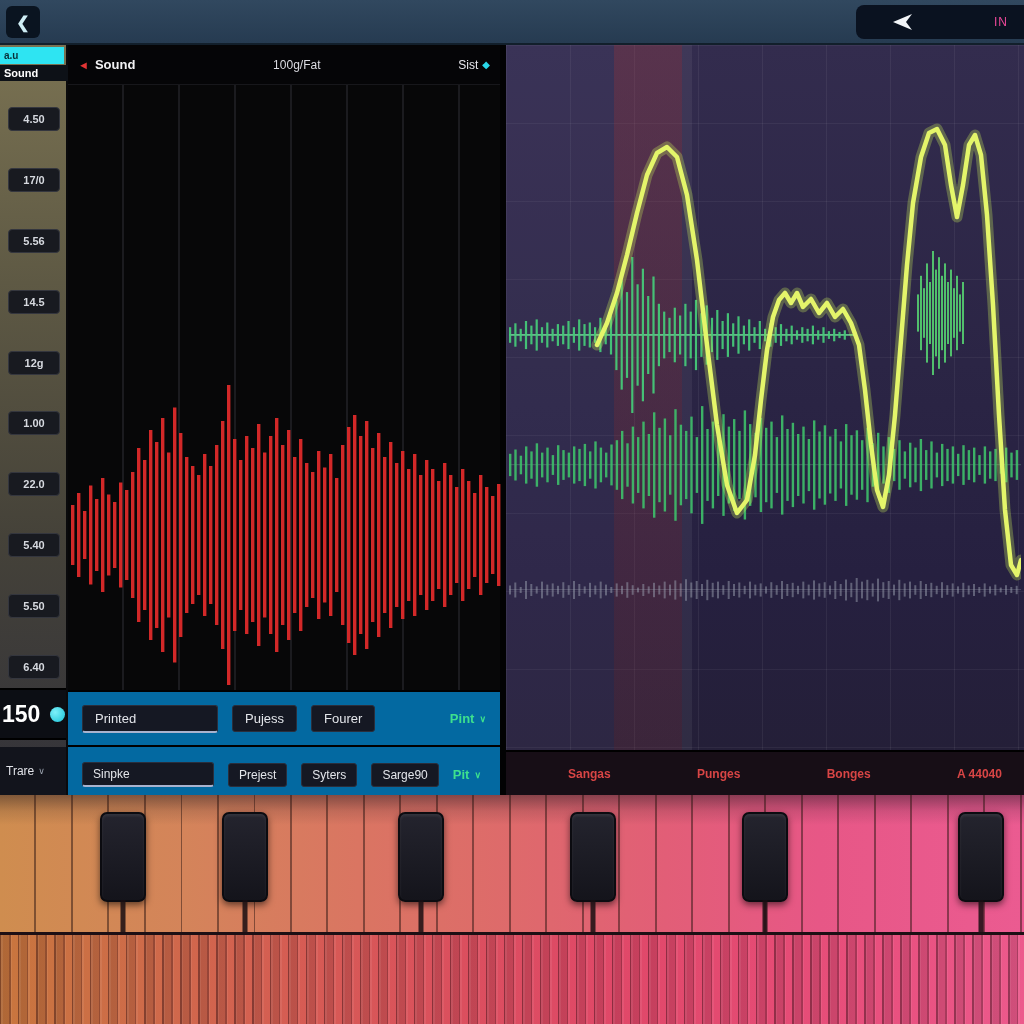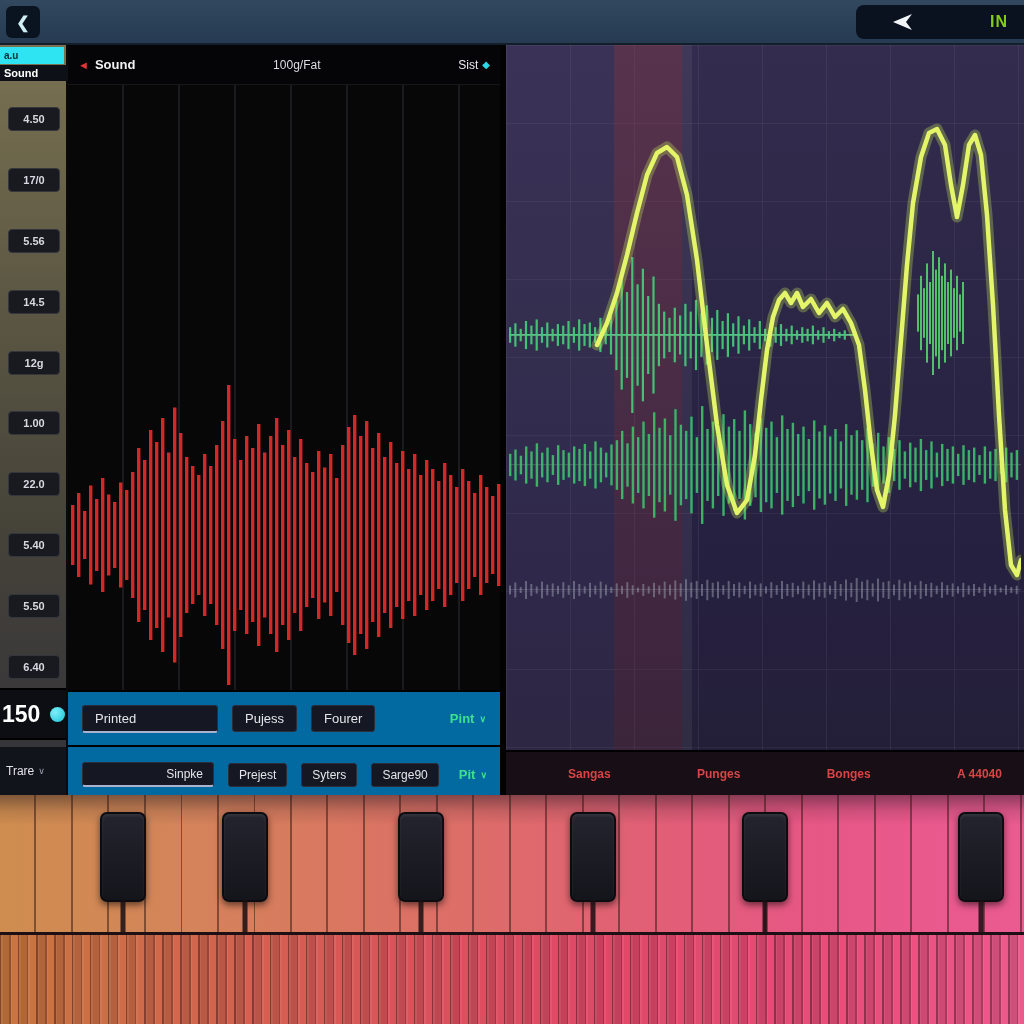--- a/index.html
+++ b/index.html
@@ -6,21 +6,21 @@
   #app{position:relative;width:1024px;height:1024px;overflow:hidden;
        font-family:"Liberation Sans",sans-serif;background:#000;}
 
   
   .topbar{position:absolute;left:0;top:0;width:1024px;height:45px;
     background:linear-gradient(180deg,#31485f,#263b51);border-bottom:2px solid #121f2b;box-sizing:border-box;}
   .back-btn{position:absolute;left:6px;top:6px;width:34px;height:32px;background:#0a1420;
     border-radius:6px;color:#cfeef5;font-size:16px;font-weight:bold;display:flex;align-items:center;justify-content:center;cursor:pointer;}
   .top-right{position:absolute;right:0;top:5px;width:168px;height:34px;background:#0a1220;
     border-radius:8px 0 0 8px;display:flex;align-items:center;padding-left:34px;box-sizing:border-box;}
-  .top-right .in-label{margin-left:auto;padding-right:16px;color:#84cc16;font-weight:bold;font-size:16px;letter-spacing:1px;}
+  .top-right .in-label{margin-left:auto;padding-right:16px;color:#ec4899;font-weight:normal;font-size:12px;letter-spacing:1px;}
 
   
   .workspace{position:absolute;left:0;top:45px;width:1024px;height:750px;}
 
   
   .sidebar{position:absolute;left:0;top:0;width:68px;height:792px;
     background:linear-gradient(180deg,#7a7252 0%,#5e5944 30%,#454239 62%,#30303a 100%);
     border-right:2px solid #0a0a0c;box-sizing:border-box;}
   .tab-au{position:absolute;left:0;top:2px;width:56px;padding:3px 4px;background:#2ee4f2;
     color:#083039;font-size:10px;font-weight:bold;}
@@ -49,28 +49,28 @@
   .mid-header .title{color:#f2f2f4;font-size:13px;font-weight:bold;}
   .mid-header .center{flex:1;text-align:center;color:#dcdce2;font-size:12px;}
   .mid-header .right{color:#e8e8ee;font-size:12px;margin-right:4px;}
   .mid-header .diamond{color:#2ad8ea;font-size:10px;}
   .mid-body{position:relative;height:605px;background-color:#070708;
     background-image:repeating-linear-gradient(90deg,transparent 0 54px,#1b1b1f 54px 56px);}
   .mid-body svg{position:absolute;left:0;top:0;}
   .mid-row{display:flex;align-items:center;gap:14px;background:#0369a1;border-top:2px solid #000;
     box-sizing:border-box;padding:0 14px;}
   .mid-row1{height:55px;}
-  .mid-row2{height:57px;text-align:right;}
+  .mid-row2{height:57px;}
   .fbox{background:#151823;border:1px solid #2a2e3c;border-radius:3px;padding:5px 12px;
     color:#e3e5ea;font-size:13px;cursor:pointer;white-space:nowrap;}
   .field{min-width:110px;border-bottom:2px solid #a9b3cf;}
   .mid-row2 .fbox{font-size:12px;padding:4px 10px;}
   .drop{margin-left:auto;color:#3de08e;font-size:13px;font-weight:bold;display:flex;
     align-items:center;gap:5px;cursor:pointer;}
-  .mid-row2 .drop{margin-left:6px;}
+  .mid-row2 .drop{margin-left:0;}
   .drop .chev{font-size:9px;color:#3de08e;}
 
   
   .right-panel{position:absolute;left:506px;top:0;width:518px;height:541px;}
   .right-body{position:relative;width:518px;height:705px;overflow:hidden;
     background-image:
       repeating-linear-gradient(90deg,rgba(255,255,255,0.06) 0 1px,transparent 1px 64px),
       repeating-linear-gradient(180deg,rgba(255,255,255,0.05) 0 1px,transparent 1px 78px),
       linear-gradient(180deg,#332c4e 0%,#2b2545 45%,#262040 75%,#241f38 100%);}
   .bandL{position:absolute;left:0;top:0;width:108px;height:705px;background:rgba(125,115,165,0.10);}

